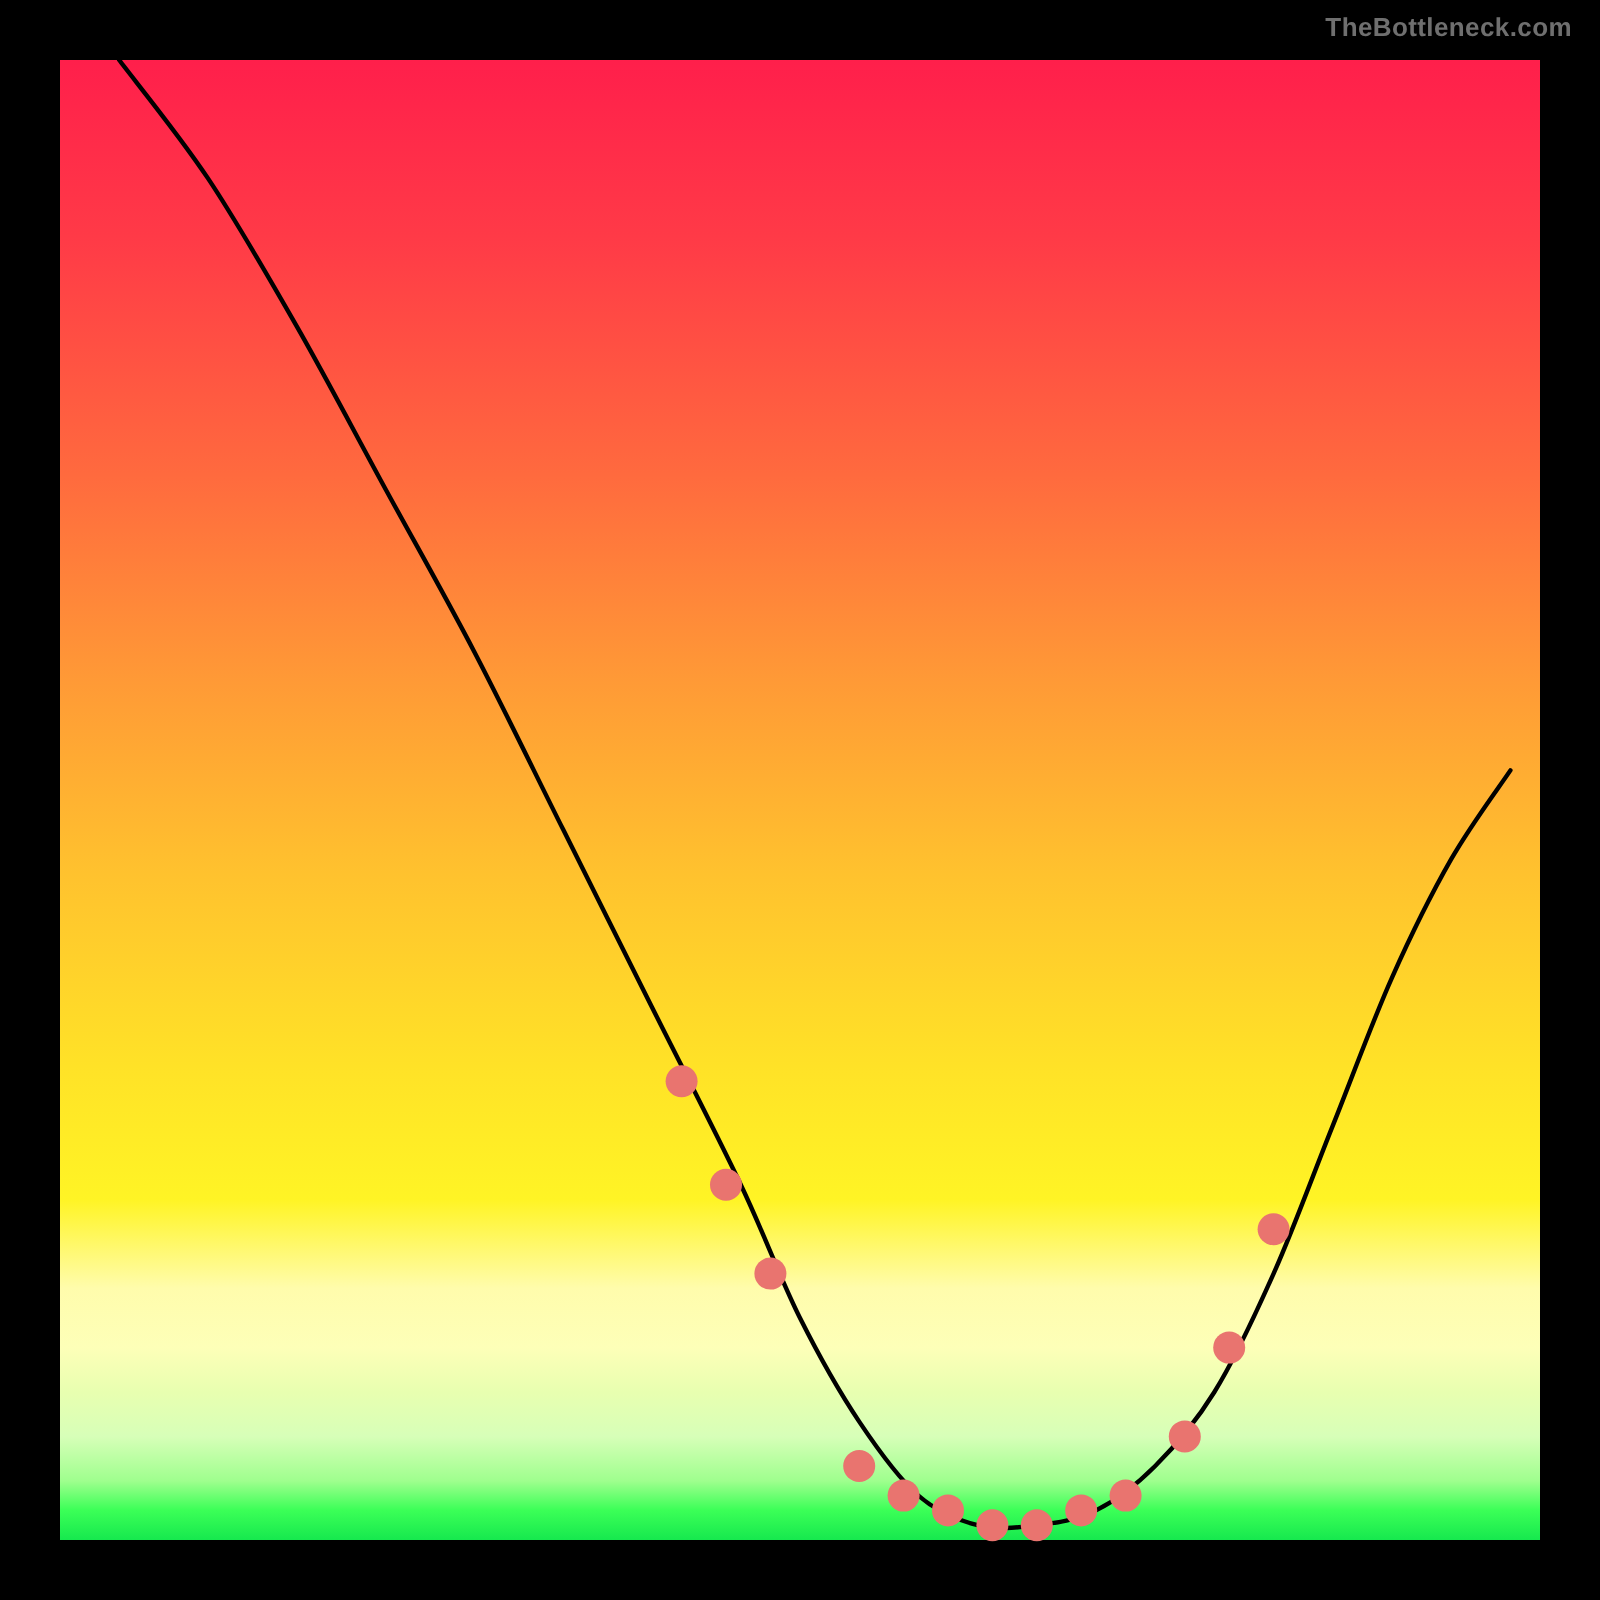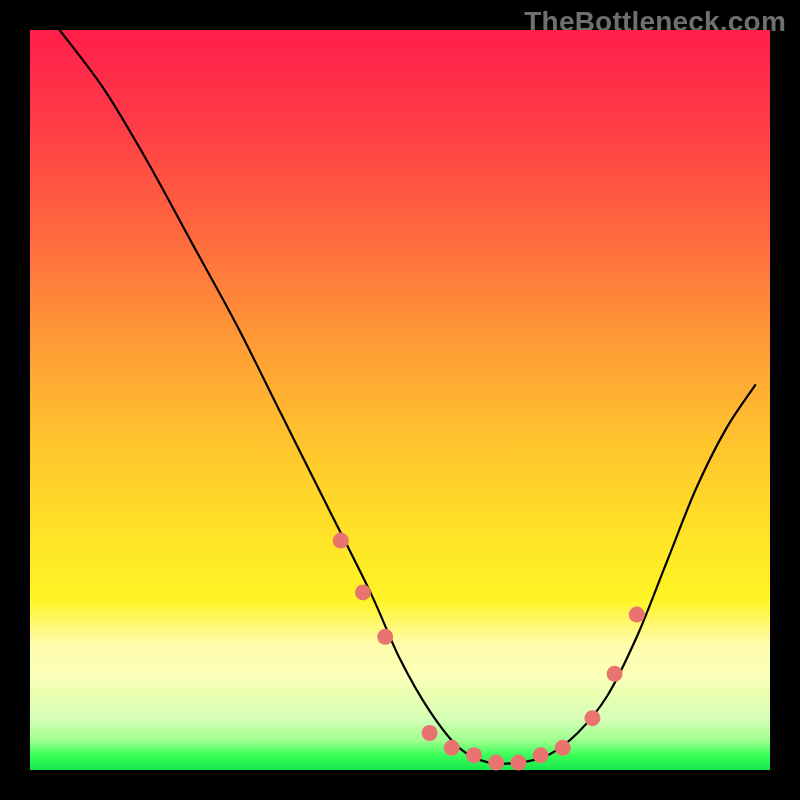--- a/index.html
+++ b/index.html
@@ -41,21 +41,21 @@
       #9fff8e 96%,
       #3bff57 98%,
       #16e84e 100%
     );
   }
   .attribution {
     position: absolute;
     top: 6px;
     right: 14px;
     font-family: Arial, Helvetica, sans-serif;
-    font-size: 28px;
+    font-size: 13px;
     font-weight: bold;
     color: #6f6f6f;
     letter-spacing: 0.2px;
   }
   svg.curve {
     position: absolute;
     left: 0;
     top: 0;
     width: 740px;
     height: 740px;

